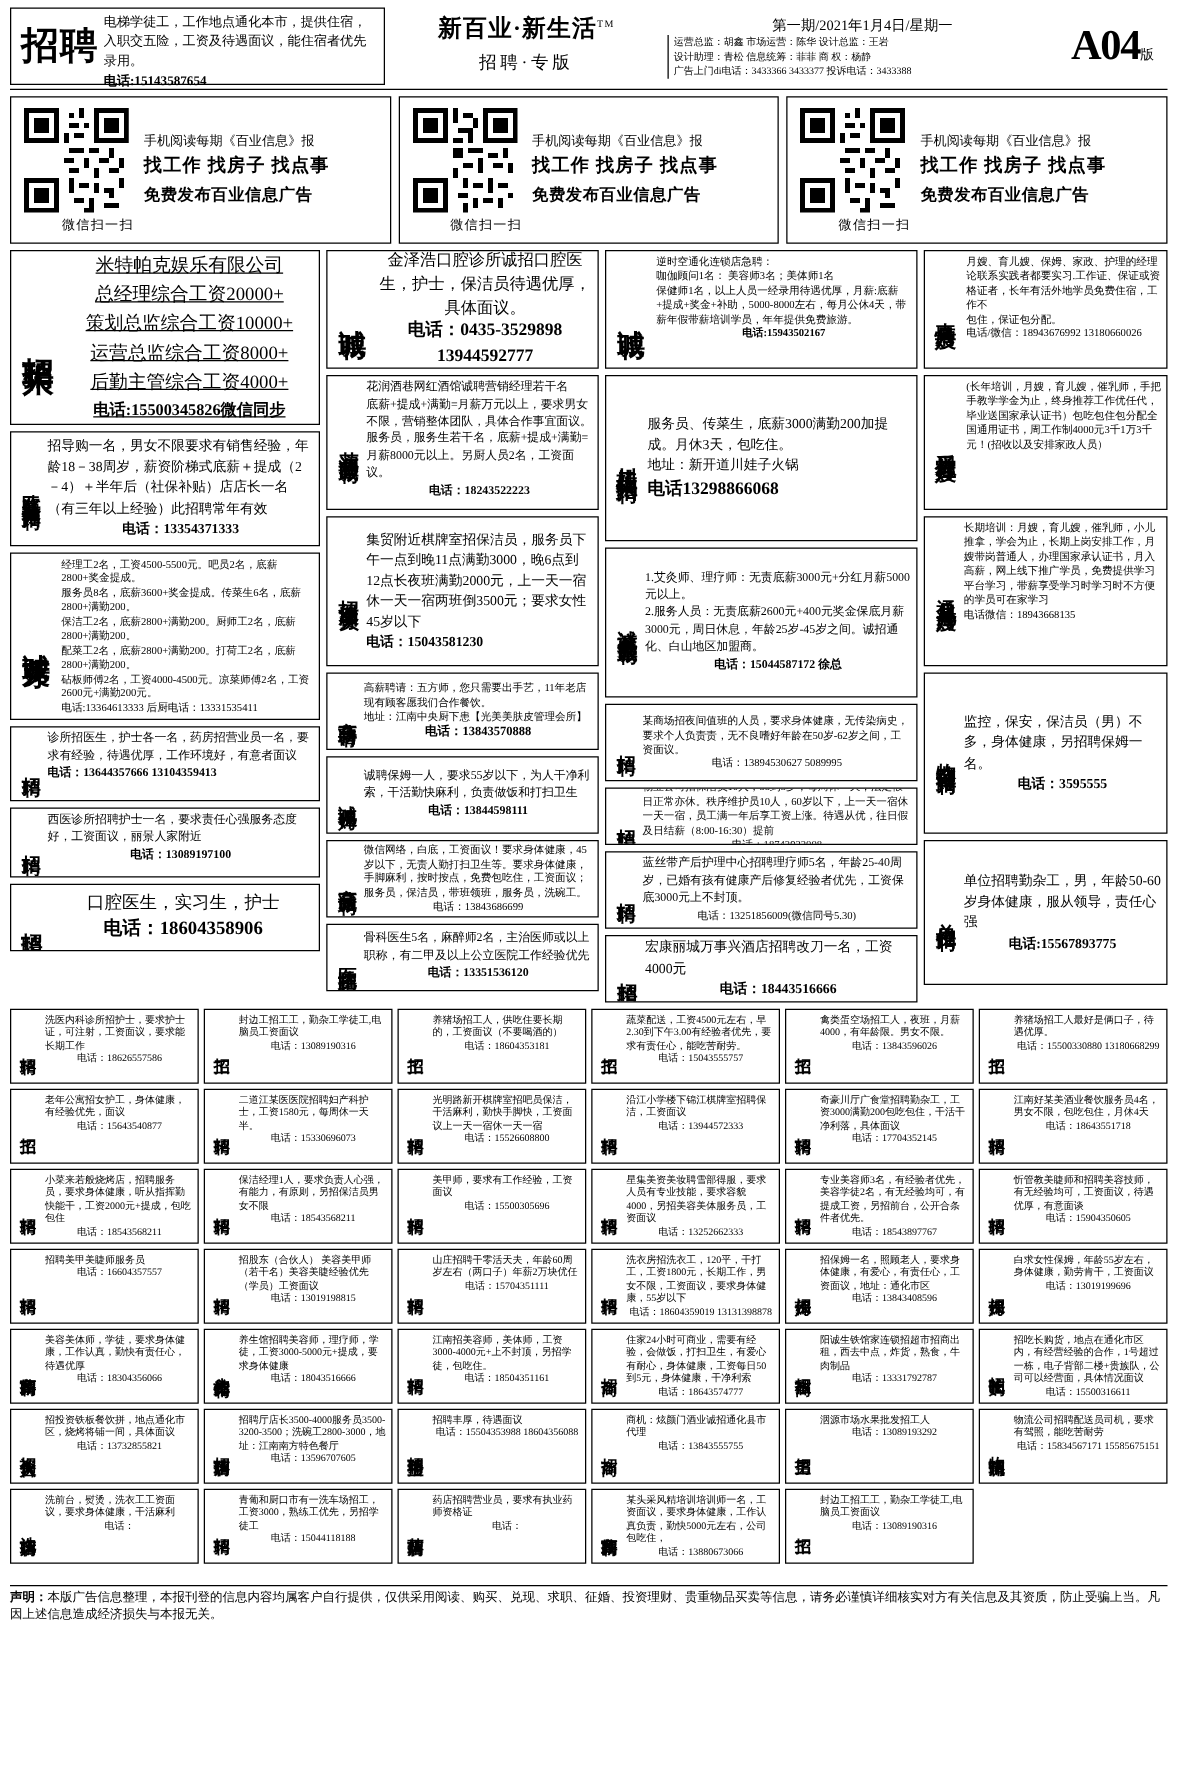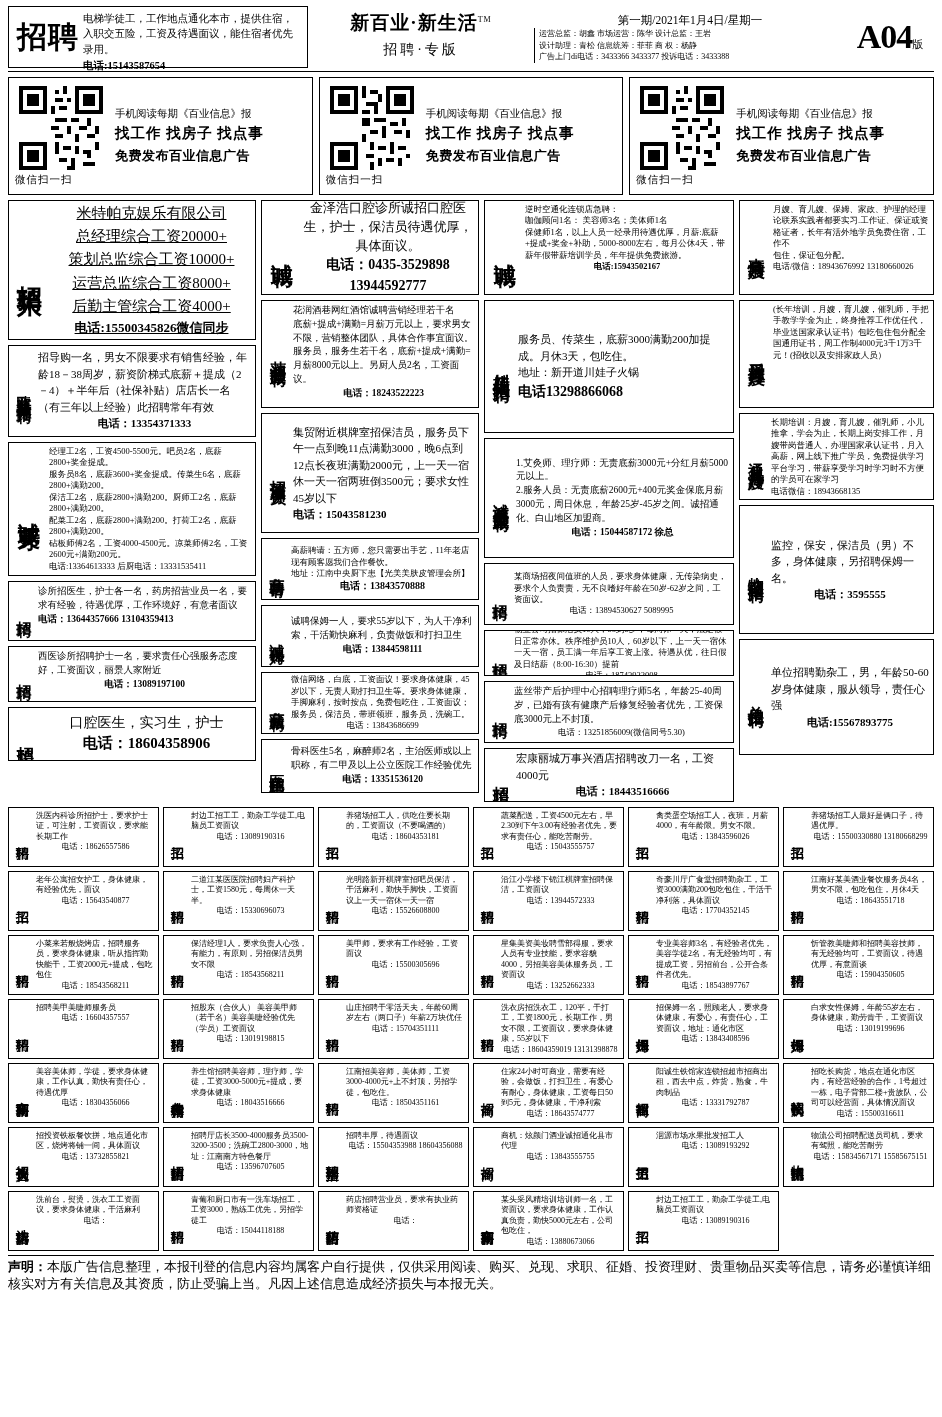--- a/index.html
+++ b/index.html
@@ -34,21 +34,21 @@
   .mh-issue { flex:0 0 175px; text-align:center; font-size:11.5px; padding-top:2px; }
   .mh-staff { flex:1; font-size:8px; line-height:1.45; padding:0 4px; border-left:1px solid #000;}
   .mh-edition { flex:0 0 88px; text-align:center; font-family:"Liberation Serif",serif; }
   .mh-edition .big { font-size:34px; font-weight:bold; letter-spacing:-1px;}
   .mh-edition .small { font-size:11px; }
   .rule { border-top:1.5px solid #000; margin:3px 0 5px 0; }
 
   
   .qr-row { display:flex; gap:6px; margin-bottom:5px; }
   .qr-box { flex:1; border:1.5px solid #000; display:flex; align-items:center; padding:4px 6px; height:118px; }
-  .qr-left { flex:0 0 92px; text-align:left; }
+  .qr-left { flex:0 0 92px; text-align:right; }
   .qr-img { width:84px; height:84px; margin:0 auto; background:#fff; position:relative; }
   .qr-img svg { display:block; }
   .qr-cap { font-size:10.5px; margin-top:3px; letter-spacing:1px; }
   .qr-right { flex:1; padding-left:8px; line-height:1.6; }
   .qr-right .l1 { font-size:10.5px; }
   .qr-right .l2 { font-size:14.5px; font-weight:bold; letter-spacing:1px; }
   .qr-right .l3 { font-size:13px; font-weight:bold; letter-spacing:0.5px; }
 
   
   .ad { border:1.2px solid #000; padding:3px 4px; overflow:hidden; display:flex; }
@@ -71,21 +71,21 @@
   .md { font-size:11px; line-height:1.5; }
 
   .tel { white-space:nowrap; }
 
   
   .mini-grid { display:grid; grid-template-columns:repeat(6,1fr); gap:4px; }
   .mini { border:1.2px solid #000; display:flex; padding:3px; min-height:60px; }
   .mini .ad-side { font-size:13px; letter-spacing:1px; }
   .mini .ad-body { font-size:8px; line-height:1.3; }
 
-  .footer { border-top:1.5px solid #000; margin-top:4px; padding-top:3px; font-size:13px; line-height:1.3; }
+  .footer { border-top:1.5px solid #000; margin-top:17px; padding-top:3px; font-size:10px; line-height:1.3; }
   .footer .fl { font-weight:bold; }
 </style>
 </head>
 <body>
 
 <div class="page">
 
   <div class="masthead">
     <div class="mh-left">
       <div class="mh-zhaopin">招聘</div>
@@ -465,21 +465,21 @@
       </div>
 
       <div class="ad" style="height:108px">
         <div class="ad-side" style="font-size:17px">爱贝佳月嫂</div>
         <div class="ad-body tiny">
           <div>(长年培训，月嫂，育儿嫂，催乳师，手把手教学学金为止，终身推荐工作优任代，毕业送国家承认证书）包吃包住包分配全国通用证书，周工作制4000元3千1万3千元！(招收以及安排家政人员）</div>
           <div></div>
         </div>
       </div>
 
-      <div class="ad" style="height:87px">
+      <div class="ad" style="height:120px">
         <div class="ad-side" style="font-size:16px">通化月儿湾月嫂</div>
         <div class="ad-body tiny">
           <div>长期培训：月嫂，育儿嫂，催乳师，小儿推拿，学会为止，长期上岗安排工作，月嫂带岗普通人，办理国家承认证书，月入高薪，网上线下推广学员，免费提供学习平台学习，带薪享受学习时学习时不方便的学员可在家学习</div>
           <div>电话微信：18943668135</div>
         </div>
       </div>
 
       <div class="ad" style="height:129px">
         <div class="ad-side" style="font-size:16px">物业公司招聘</div>
         <div class="ad-body md" style="display:flex;flex-direction:column;justify-content:center">

